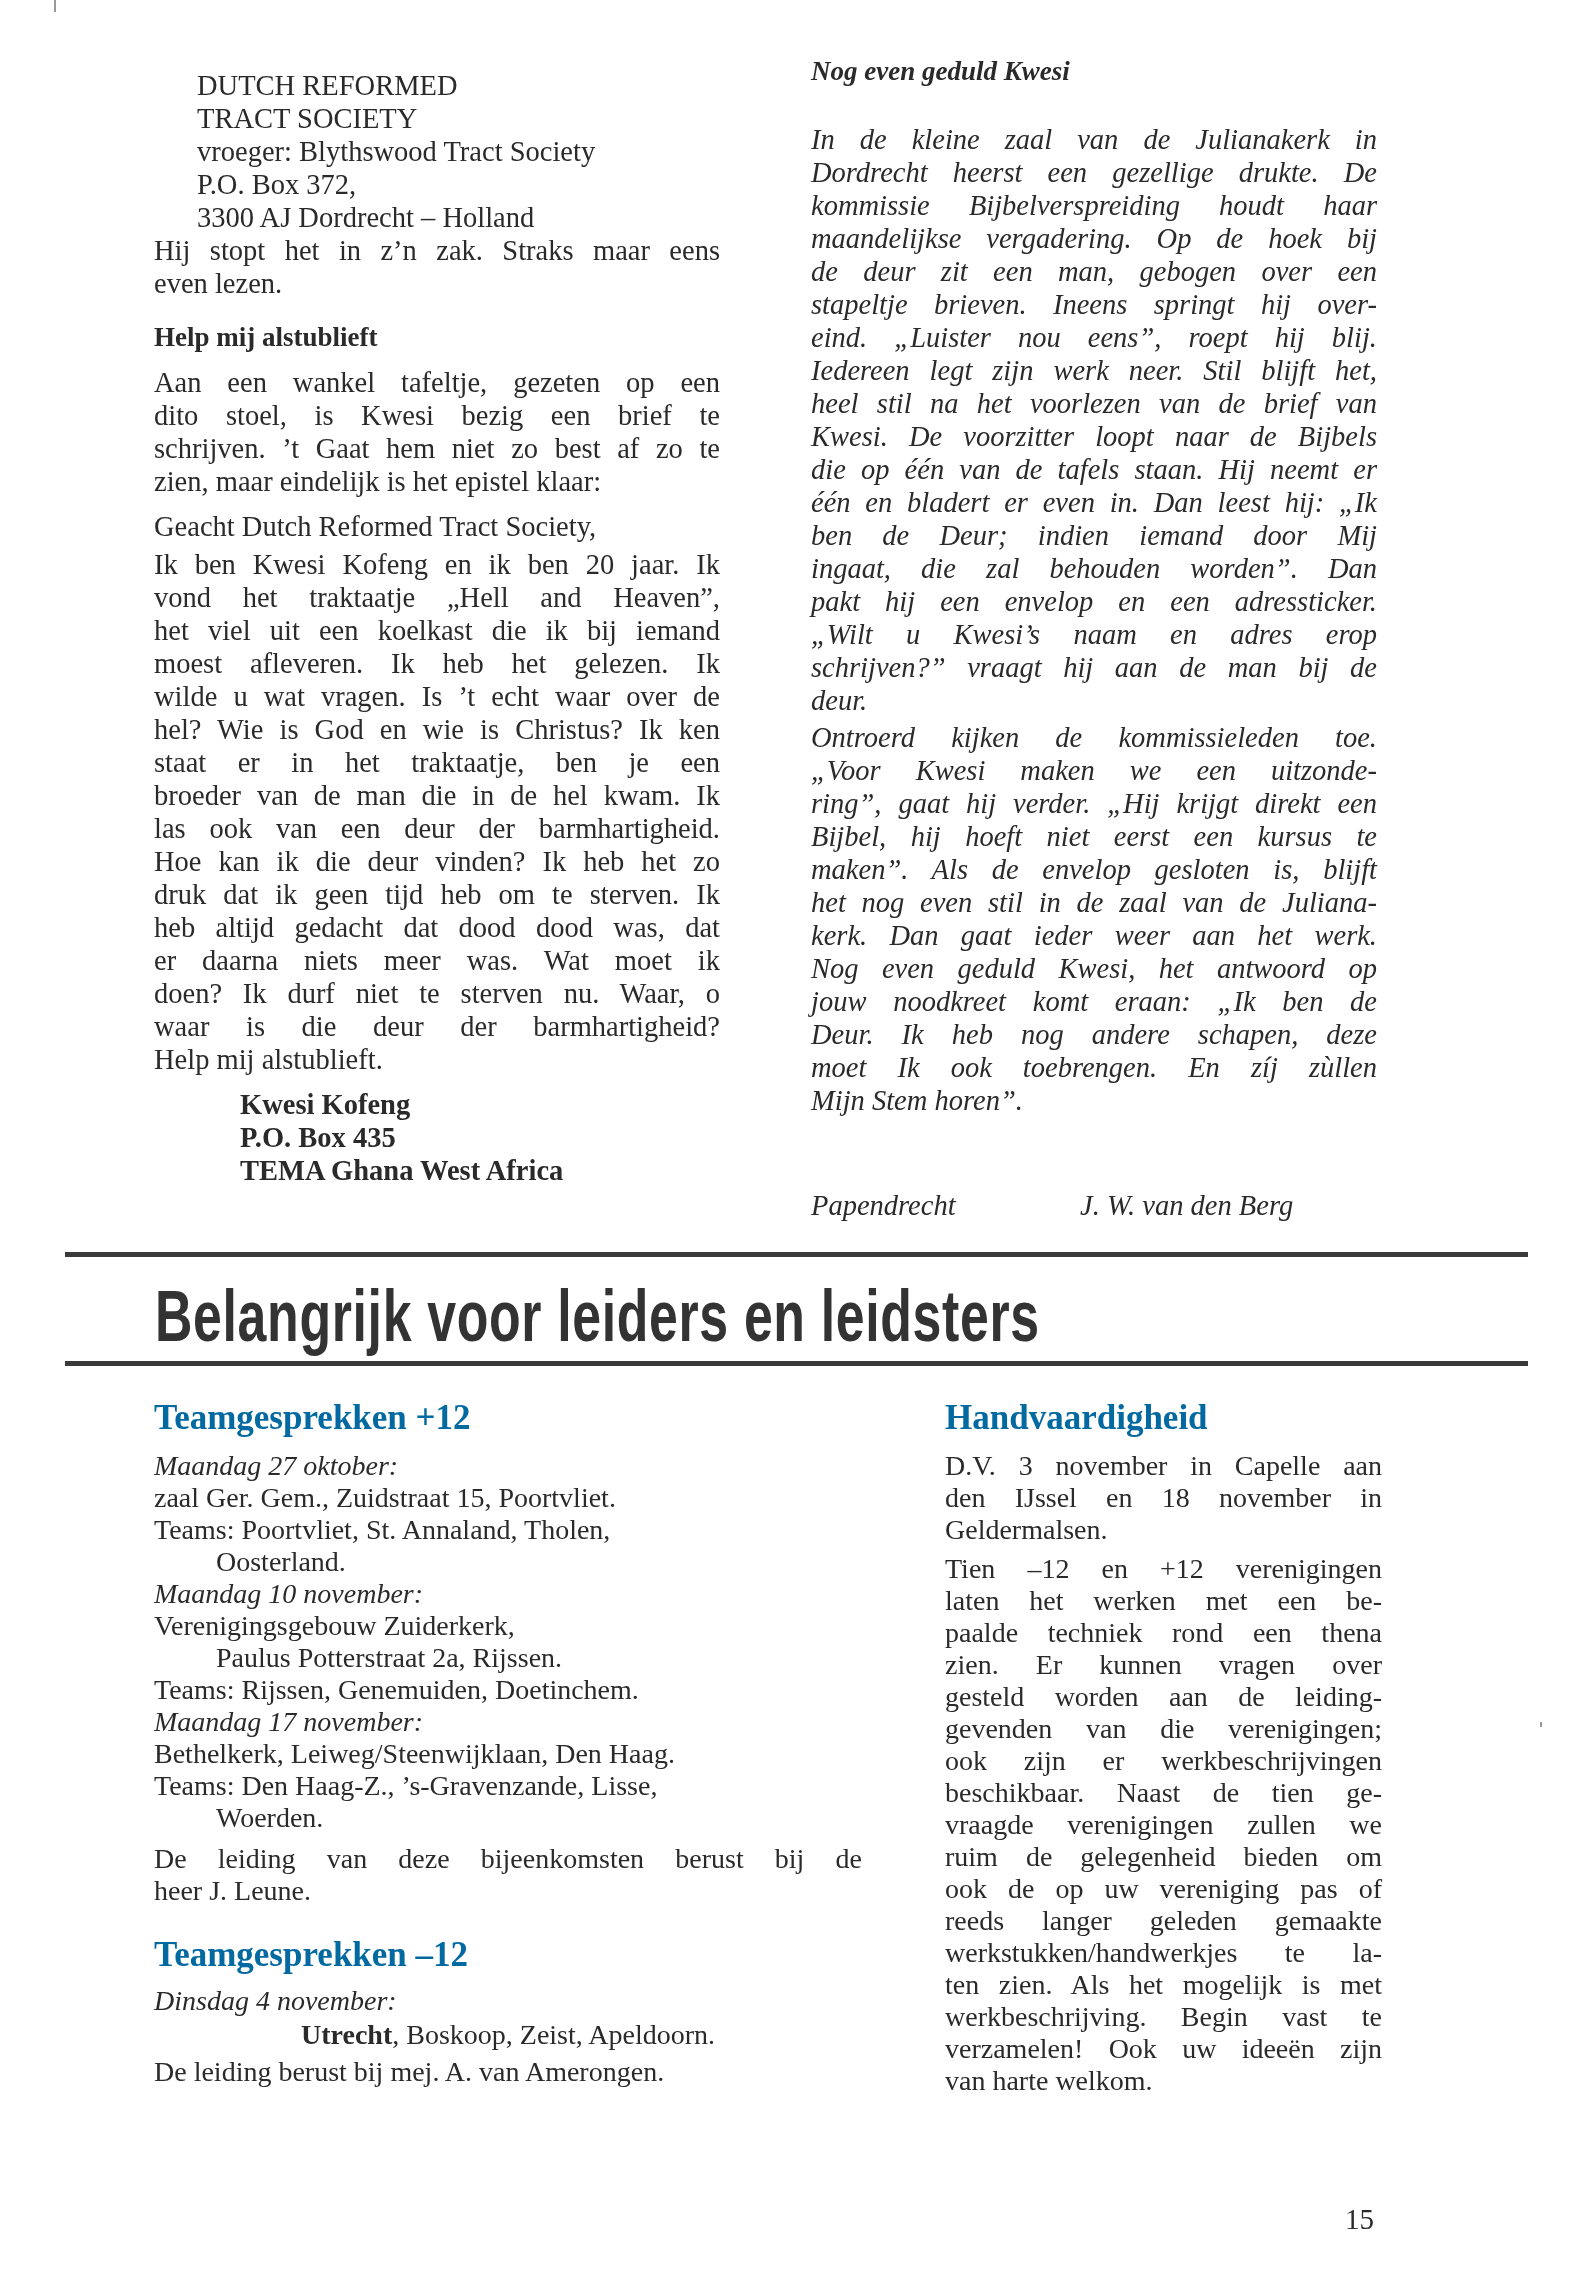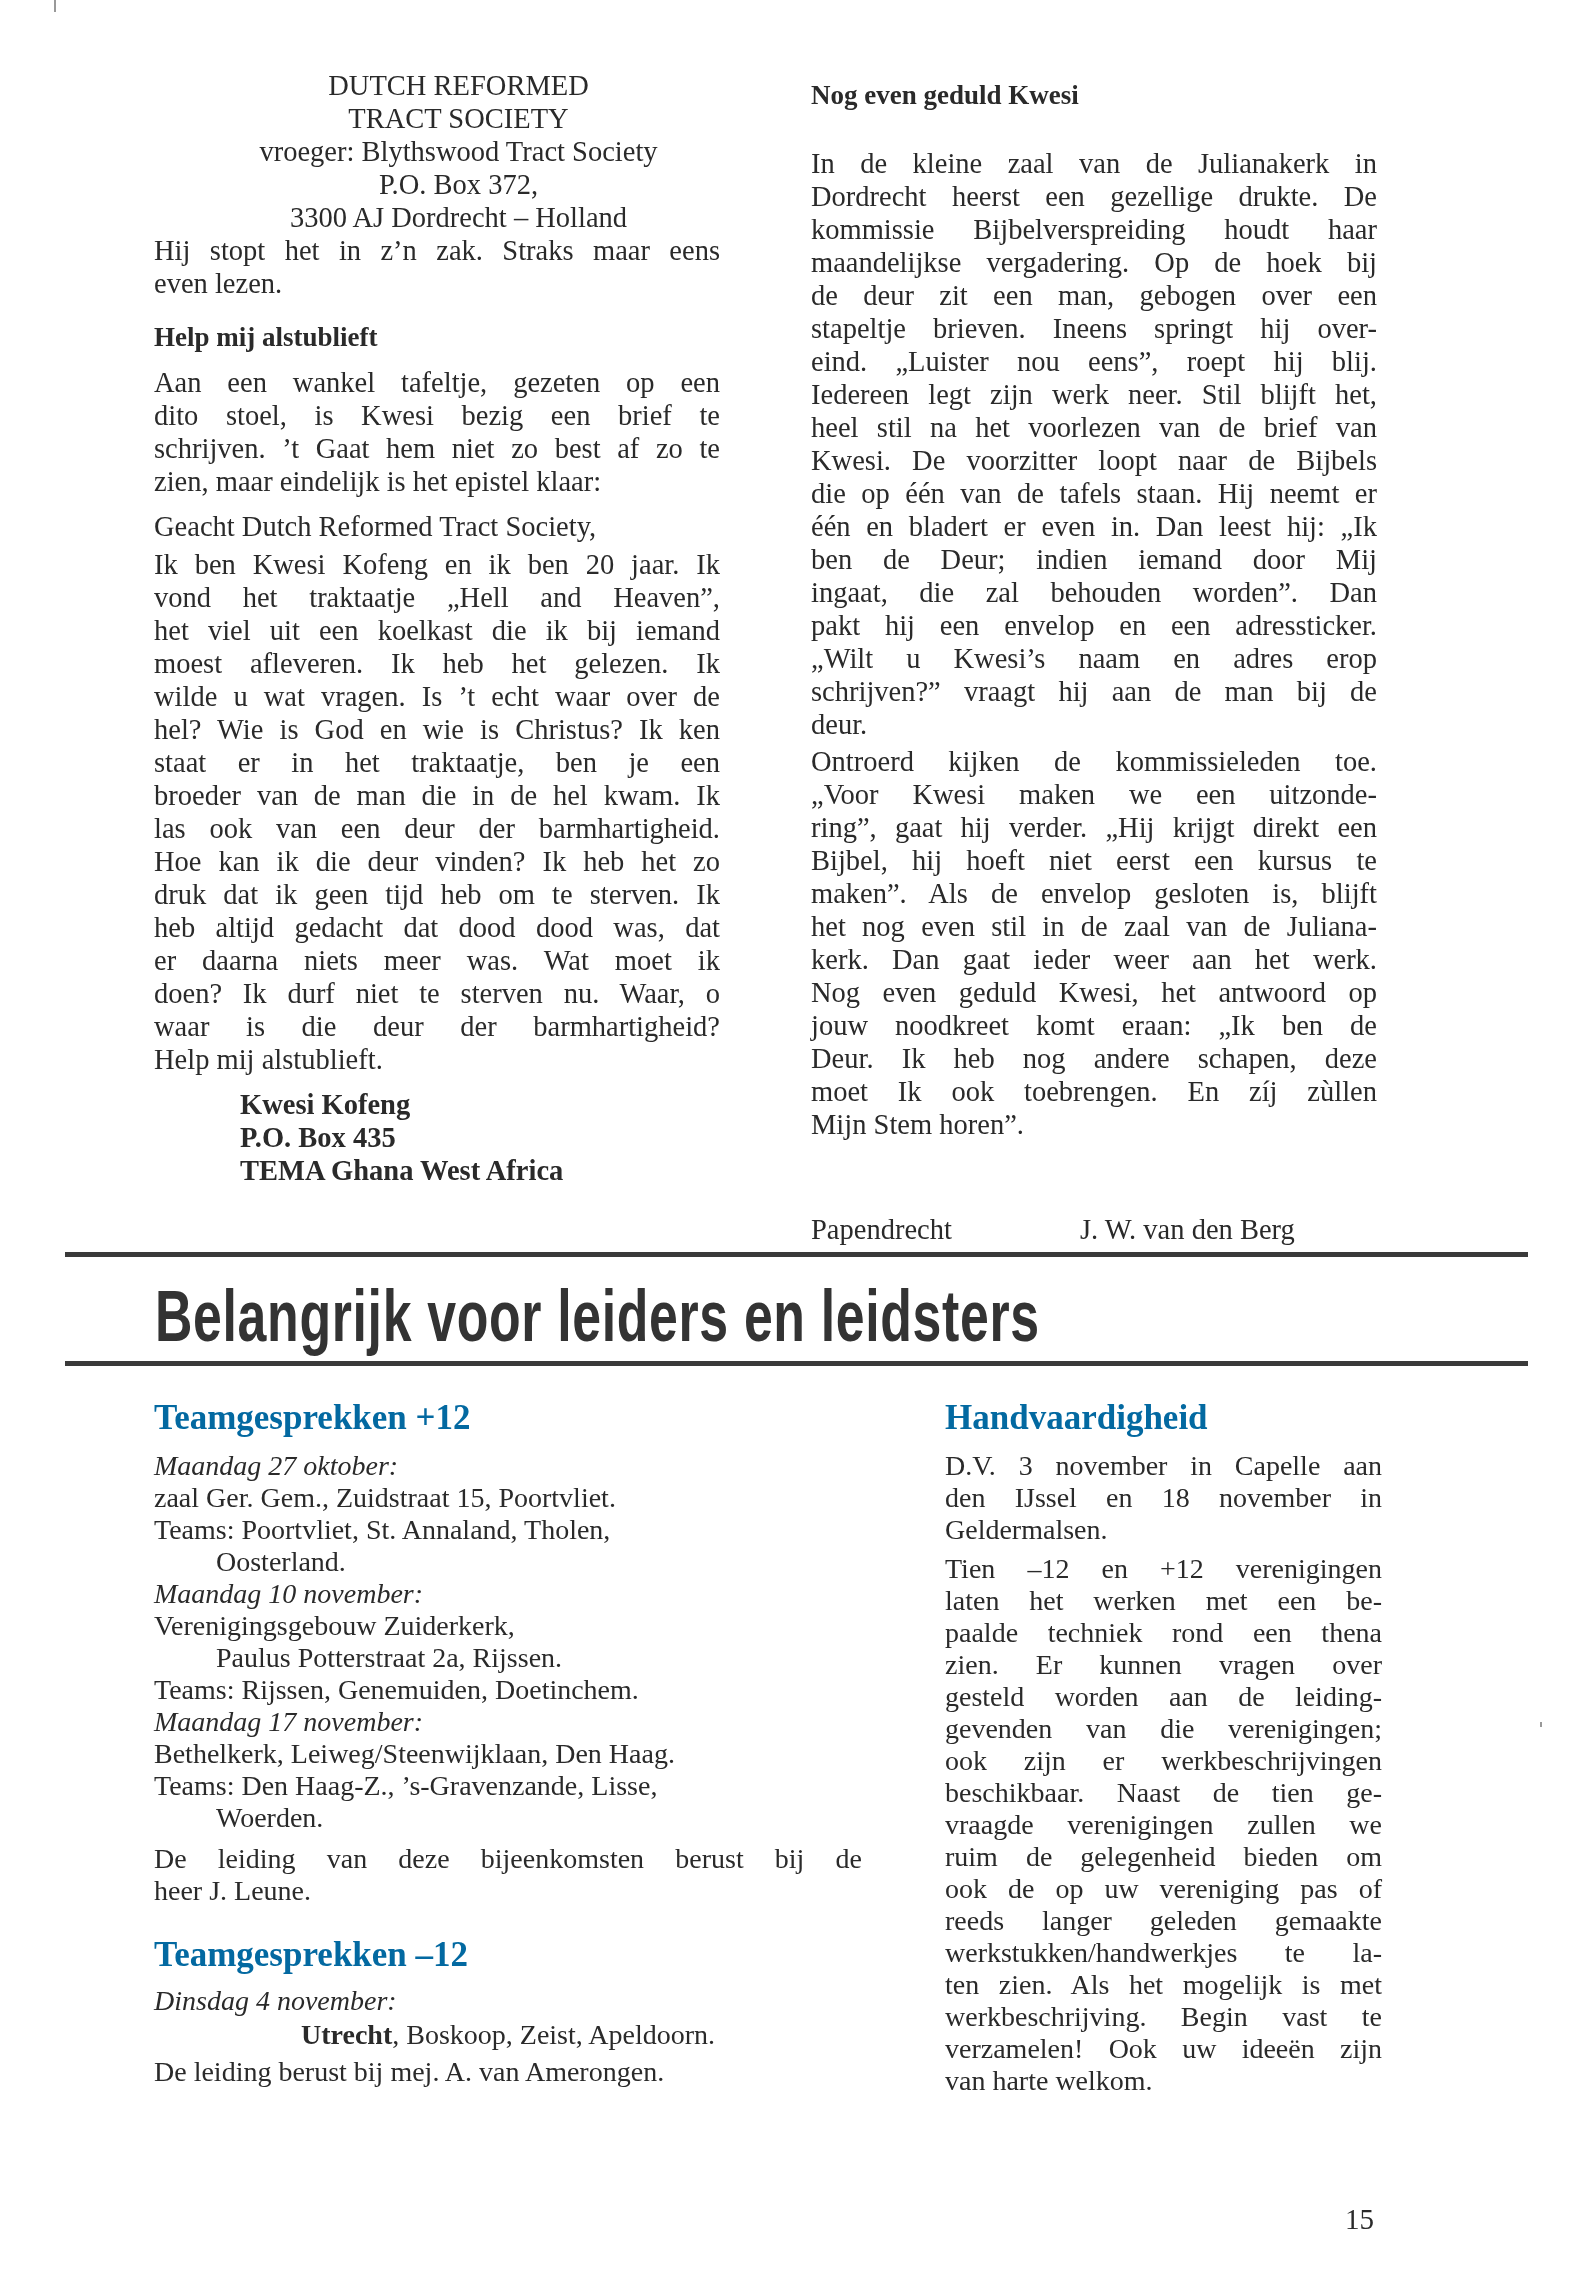--- a/index.html
+++ b/index.html
@@ -1,21 +1,21 @@
 <!DOCTYPE html>
 <html style="font-size:14px"><head>
 <meta charset="utf-8">
 <style>
   html, body { margin:0; padding:0; background:#ffffff; }
   body { width:1592px; height:2295px; position:relative; overflow:hidden;
          font-family:"Liberation Serif","DejaVu Serif",serif; color:#2a2a2a; }
   .col { position:absolute; }
   .ln { display:block; font-size:28.5px; line-height:33px; white-space:nowrap; }
   .j  { text-align:justify; text-align-last:justify; white-space:normal; }
-  .ind1 { padding-left:43px;text-align:center; }
+  .ind1 { padding-left:43px; }
   .ind2 { padding-left:86px;font-weight:bold; }
   .ind-cont { padding-left:62px; }
   .bold-head { font-weight:bold; font-size:27px; line-height:33px; display:block; }
   .gap-s { height:12px; }
   .gap-m { height:21px; }
   .rule { position:absolute; left:65px; width:1463px; height:5.2px; background:#3a3a3a; }
   .banner { position:absolute; left:155px; top:1275px; font-family:"Liberation Sans","DejaVu Sans",sans-serif;
             font-weight:bold; font-size:72px; line-height:83px; color:#333;
             transform:scaleX(0.72); transform-origin:left top; letter-spacing:0.9px; white-space:nowrap; }
   .h2 { font-weight:bold; font-size:35px; line-height:54px; display:block; white-space:nowrap; color:#0369a1; }
@@ -70,21 +70,21 @@
       <span class="ln">Help mij alstublieft.</span>
     </div>
   <div class="gap-s"></div>
   <div class="ind2" id="sig">
       <span class="ln">Kwesi Kofeng</span>
       <span class="ln">P.O. Box 435</span>
       <span class="ln">TEMA Ghana West Africa</span>
     </div>
 </div>
 
-<div class="col" style="left:811px; top:79px; width:566px;">
+<div class="col" style="left:811px; top:55px; width:566px;font-style:italic;">
   <span class="bold-head">Nog even geduld Kwesi</span>
   <div style="height:35px"></div>
   <div id="rpara1">
       <span class="ln j">In de kleine zaal van de Julianakerk in</span>
       <span class="ln j">Dordrecht heerst een gezellige drukte. De</span>
       <span class="ln j">kommissie Bijbelverspreiding houdt haar</span>
       <span class="ln j">maandelijkse vergadering. Op de hoek bij</span>
       <span class="ln j">de deur zit een man, gebogen over een</span>
       <span class="ln j">stapeltje brieven. Ineens springt hij over-</span>
       <span class="ln j">eind. „Luister nou eens”, roept hij blij.</span>

